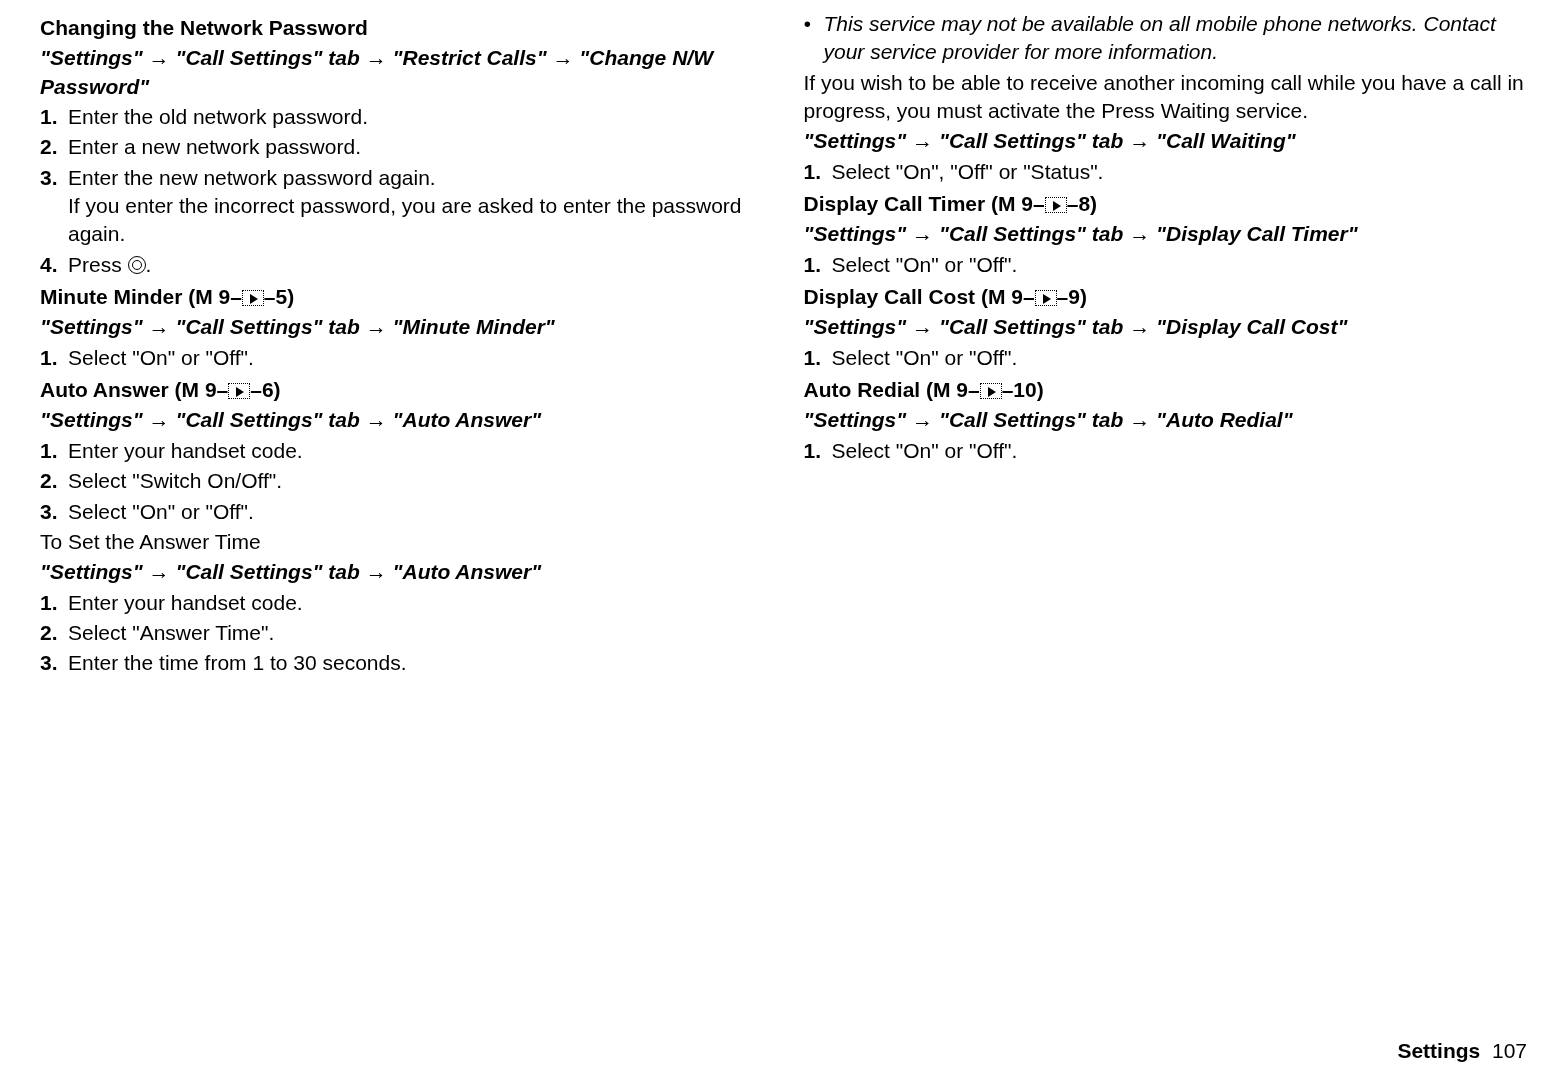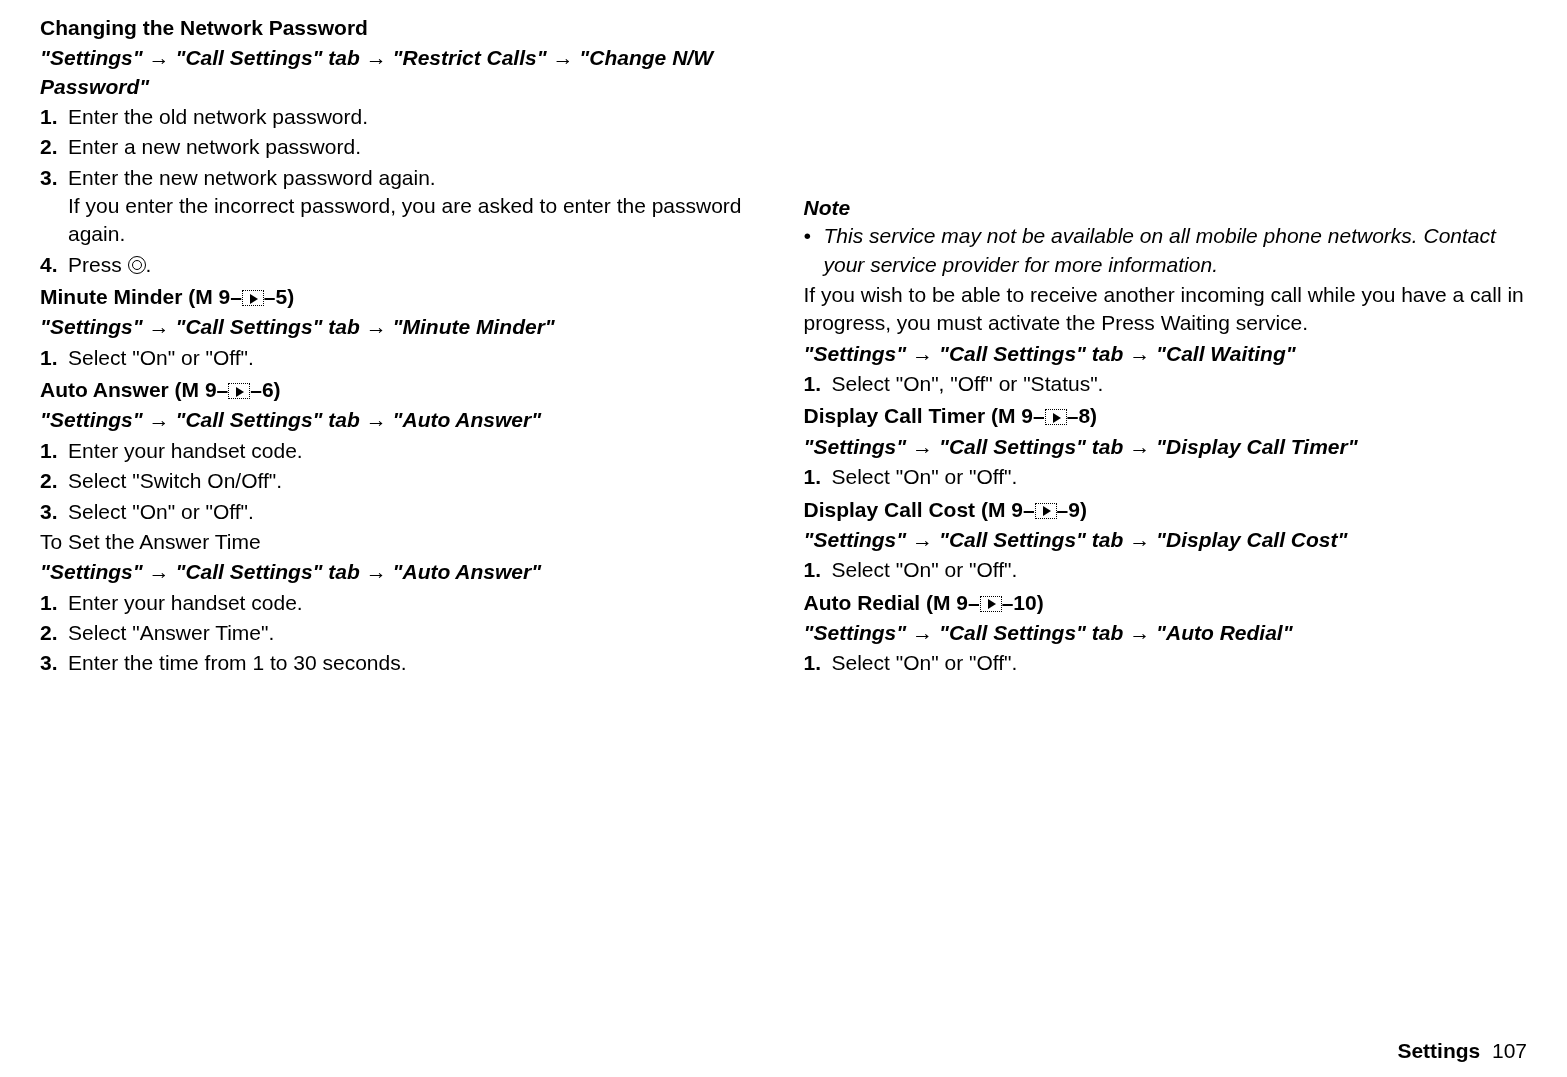--- a/index.html
+++ b/index.html
@@ -13,21 +13,20 @@
       line-height: 1.35;
       width: 1567px;
       height: 1077px;
       padding: 10px 40px;
       position: relative;
       color: #000;
     }
     .columns {
       display: flex;
       gap: 40px;
-      align-items: flex-end;
     }
     .col {
       flex: 1;
     }
     .heading {
       font-weight: bold;
       margin-top: 4px;
     }
     .path {
       font-style: italic;
@@ -190,21 +189,20 @@
       <li>
           <span class="num">3.</span>
           <span class="txt">Enter the time from 1 to 30 seconds.</span>
         </li>
     </ol>
 
   </div>
 
   <div class="col">
 
-    <div class="note-head">Note</div>
     <div class="bullet">
       <span class="dot">•</span>
       <span class="btext">This service may not be available on all mobile phone networks. Contact your service provider for more information.</span>
     </div>
     <div class="sub">If you wish to be able to receive another incoming call while you have a call in progress, you must activate the Press Waiting service.</div>
     <div class="path">"Settings" → "Call Settings" tab → "Call Waiting"</div>
     <ol>
       <li>
           <span class="num">1.</span>
           <span class="txt">Select "On", "Off" or "Status".</span>

